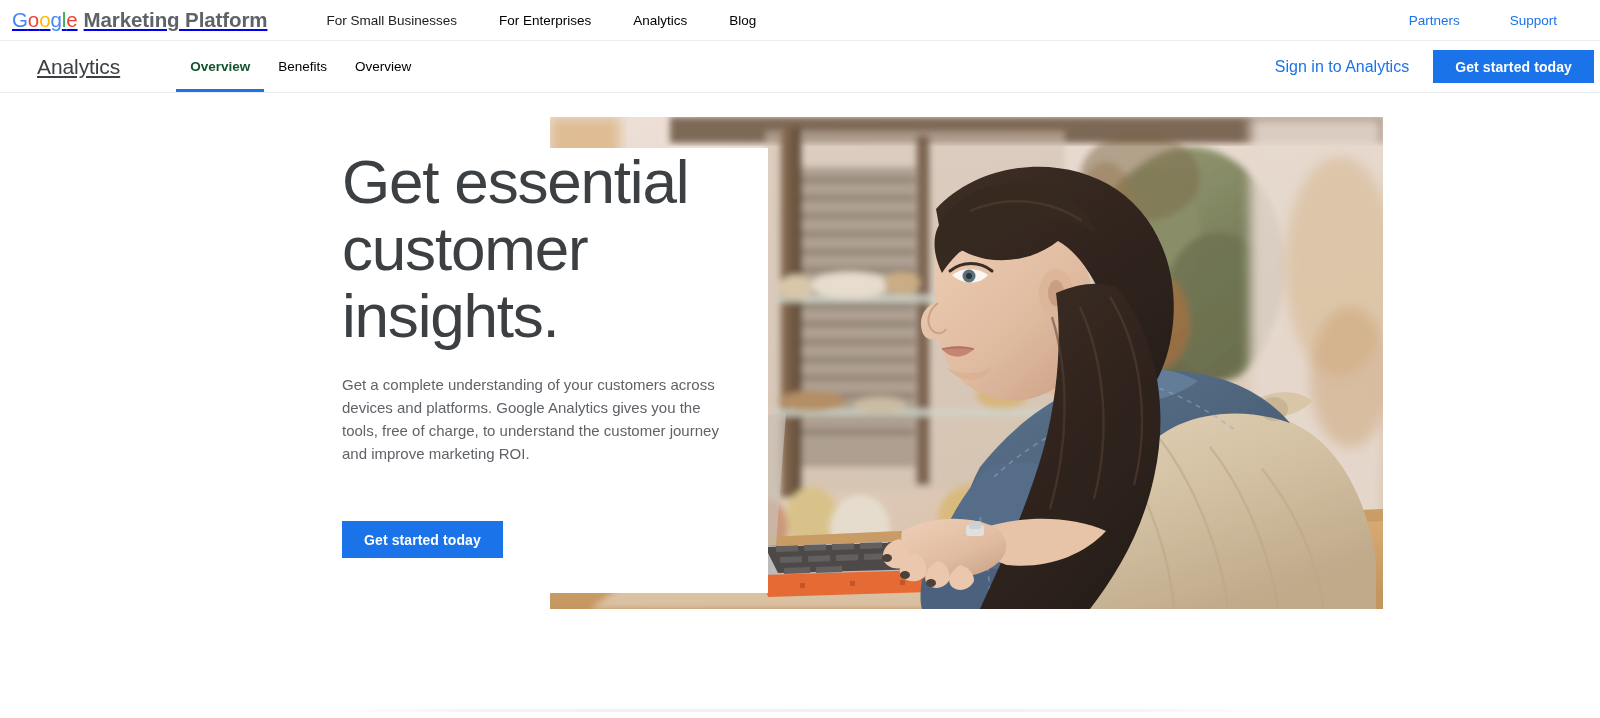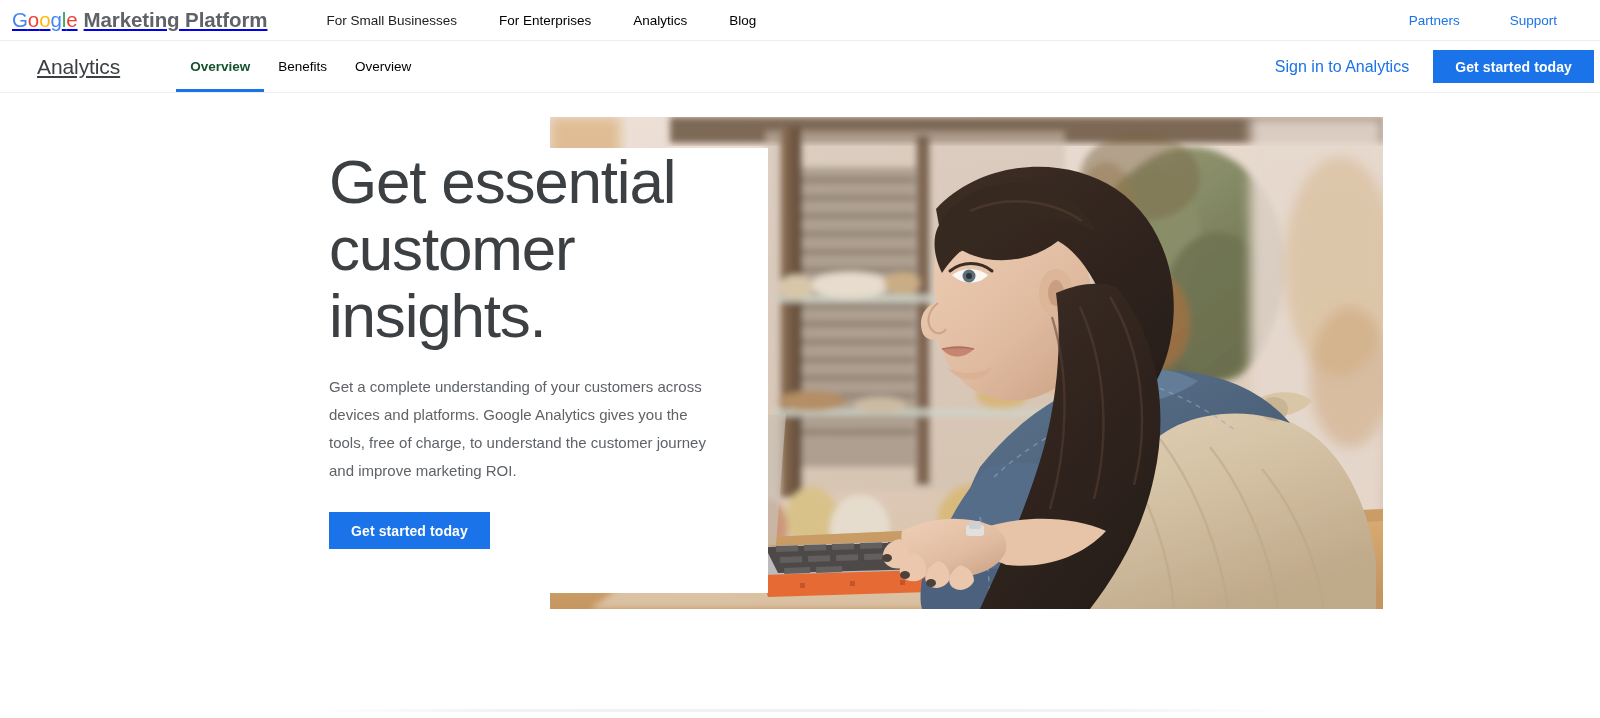--- a/index.html
+++ b/index.html
@@ -180,43 +180,43 @@
     left: 0px;
     top: 55px;
     width: 768px;
     height: 445px;
     background: #ffffff;
     z-index: 3;
   }
 
   .hero-content {
     position: absolute;
-    left: 329px;
+    left: 342px;
     top: 55px;
     width: 420px;
     z-index: 4;
   }
 
   .hero-title {
     font-size: 62px;
     line-height: 67px;
     font-weight: 300;
     color: #3c4043;
     letter-spacing: -1.2px;
     margin-bottom: 24px;
     max-width: 400px;
   }
 
   .hero-desc {
     font-size: 15px;
-    line-height: 28px;
+    line-height: 23px;
     color: #5f6368;
     font-weight: 400;
     max-width: 396px;
-    margin-bottom: 27px;
+    margin-bottom: 56px;
   }
 
   .cta-btn-hero {
     display: inline-flex;
     align-items: center;
     justify-content: center;
     background: #1a73e8;
     color: #ffffff;
     font-size: 14px;
     font-weight: 600;

